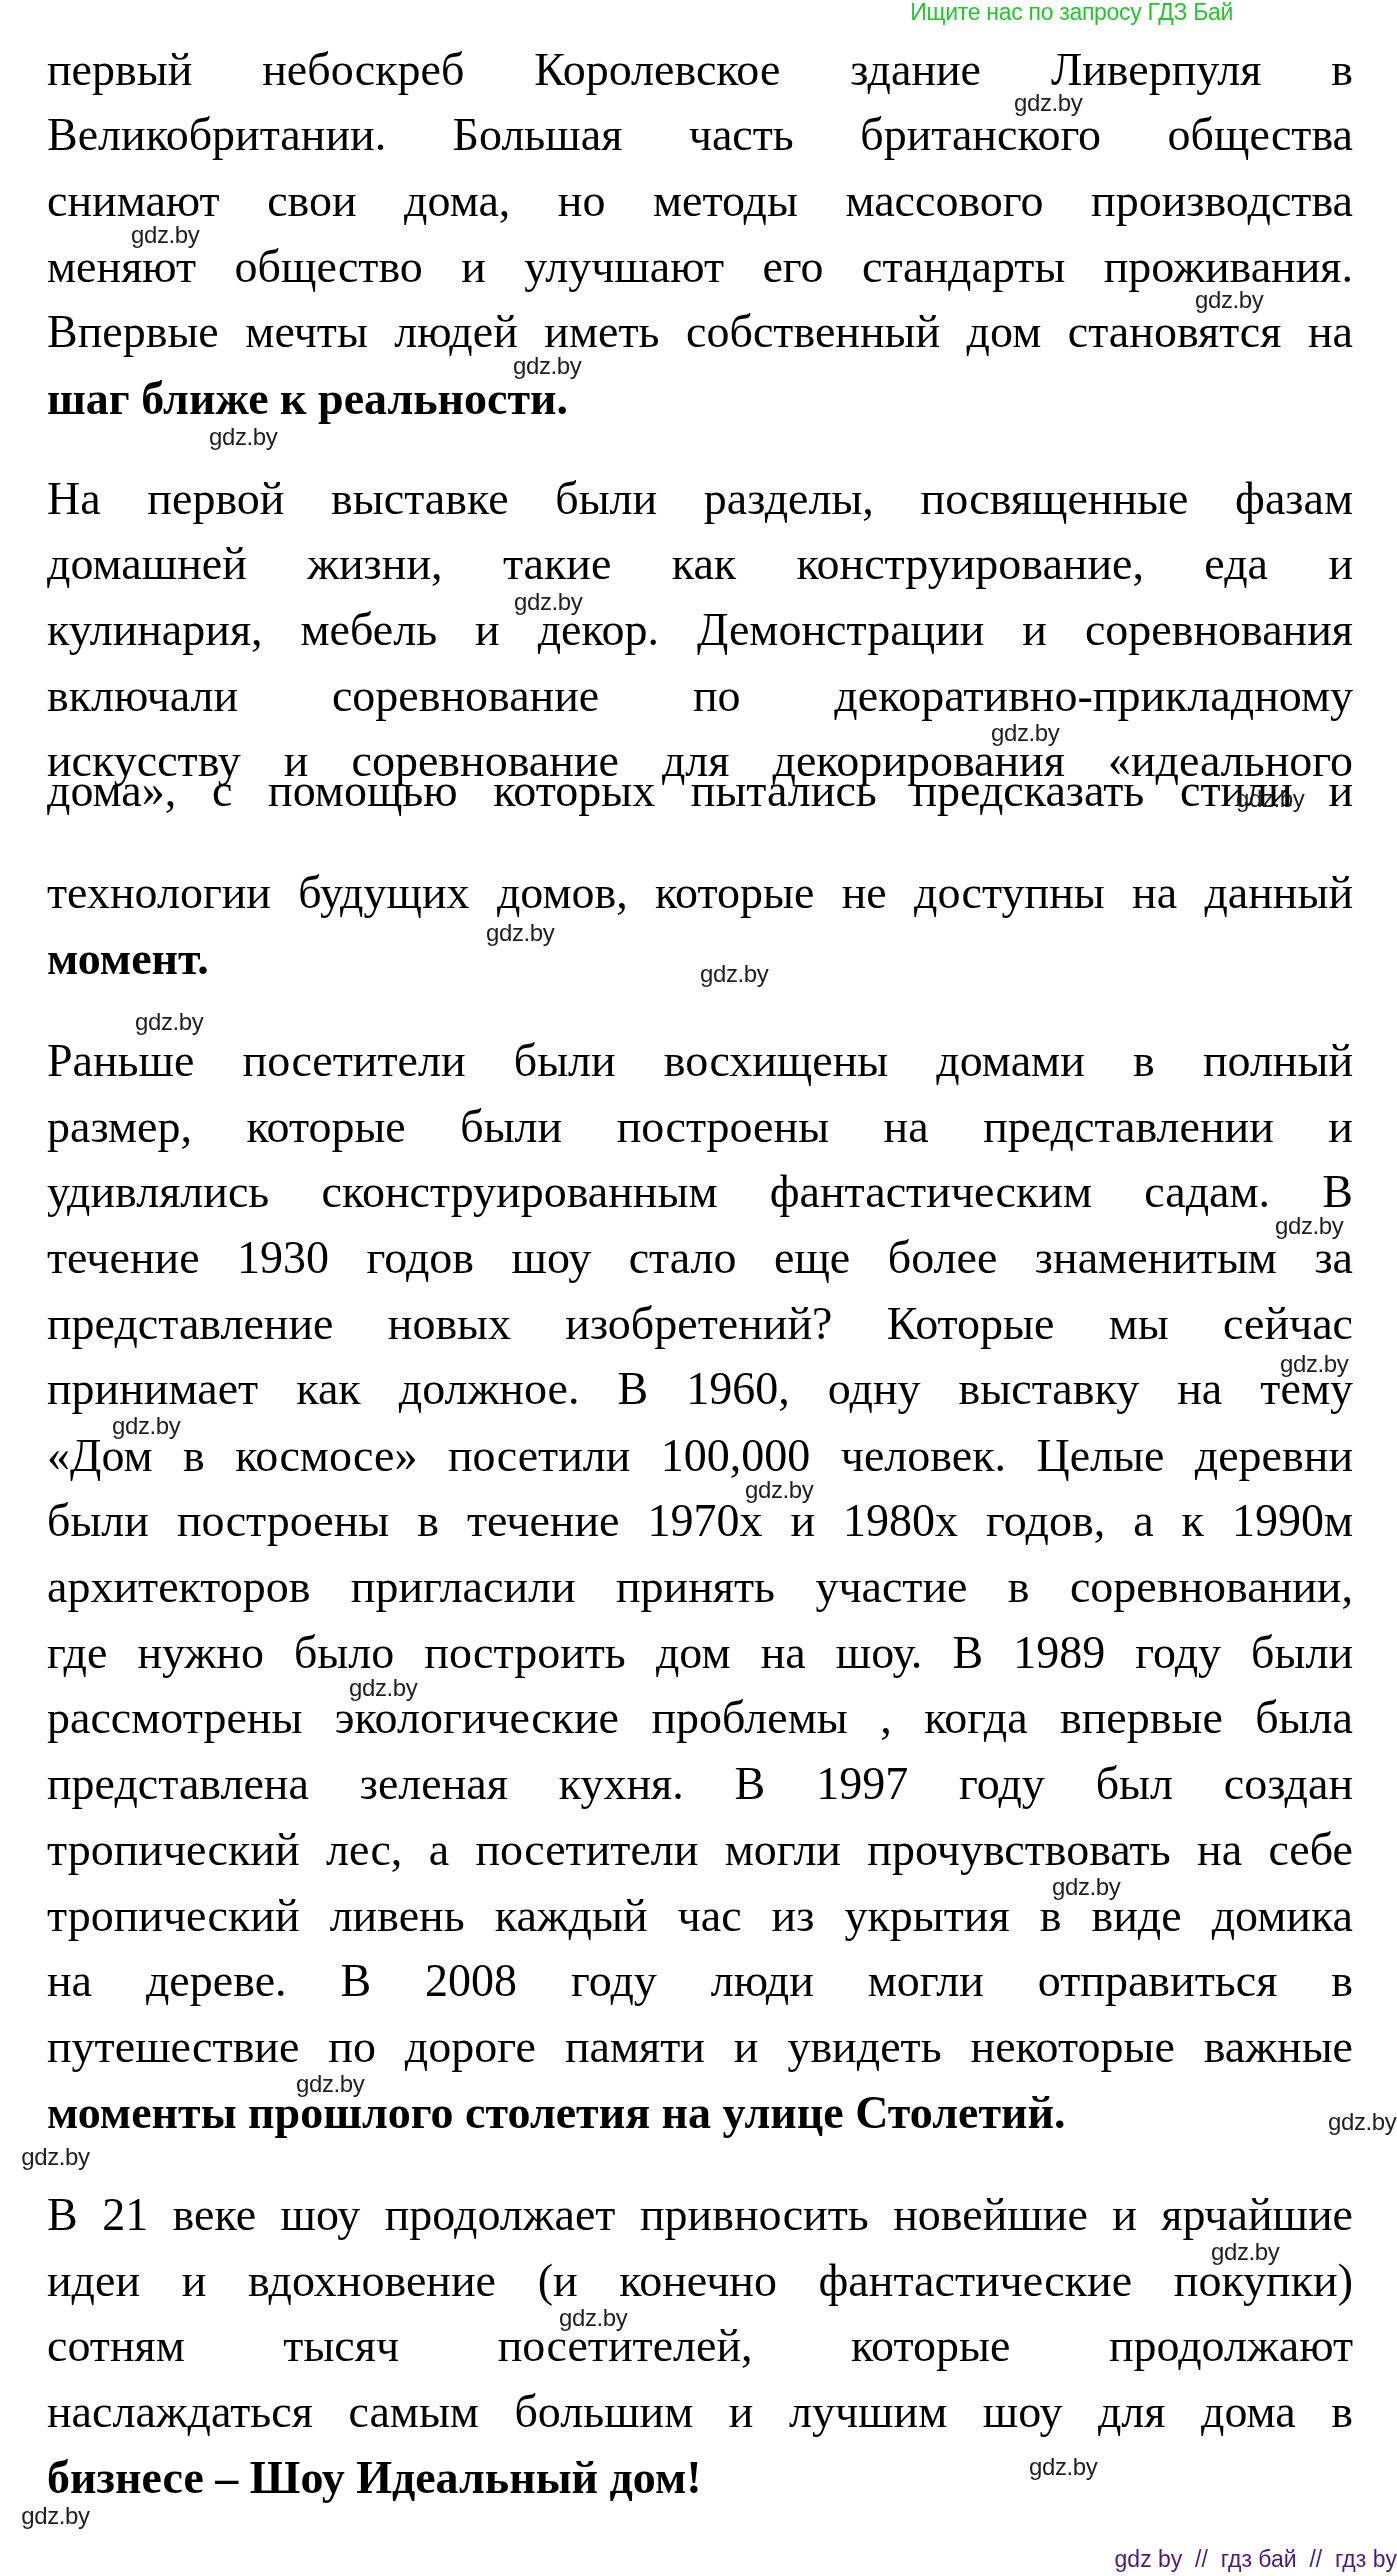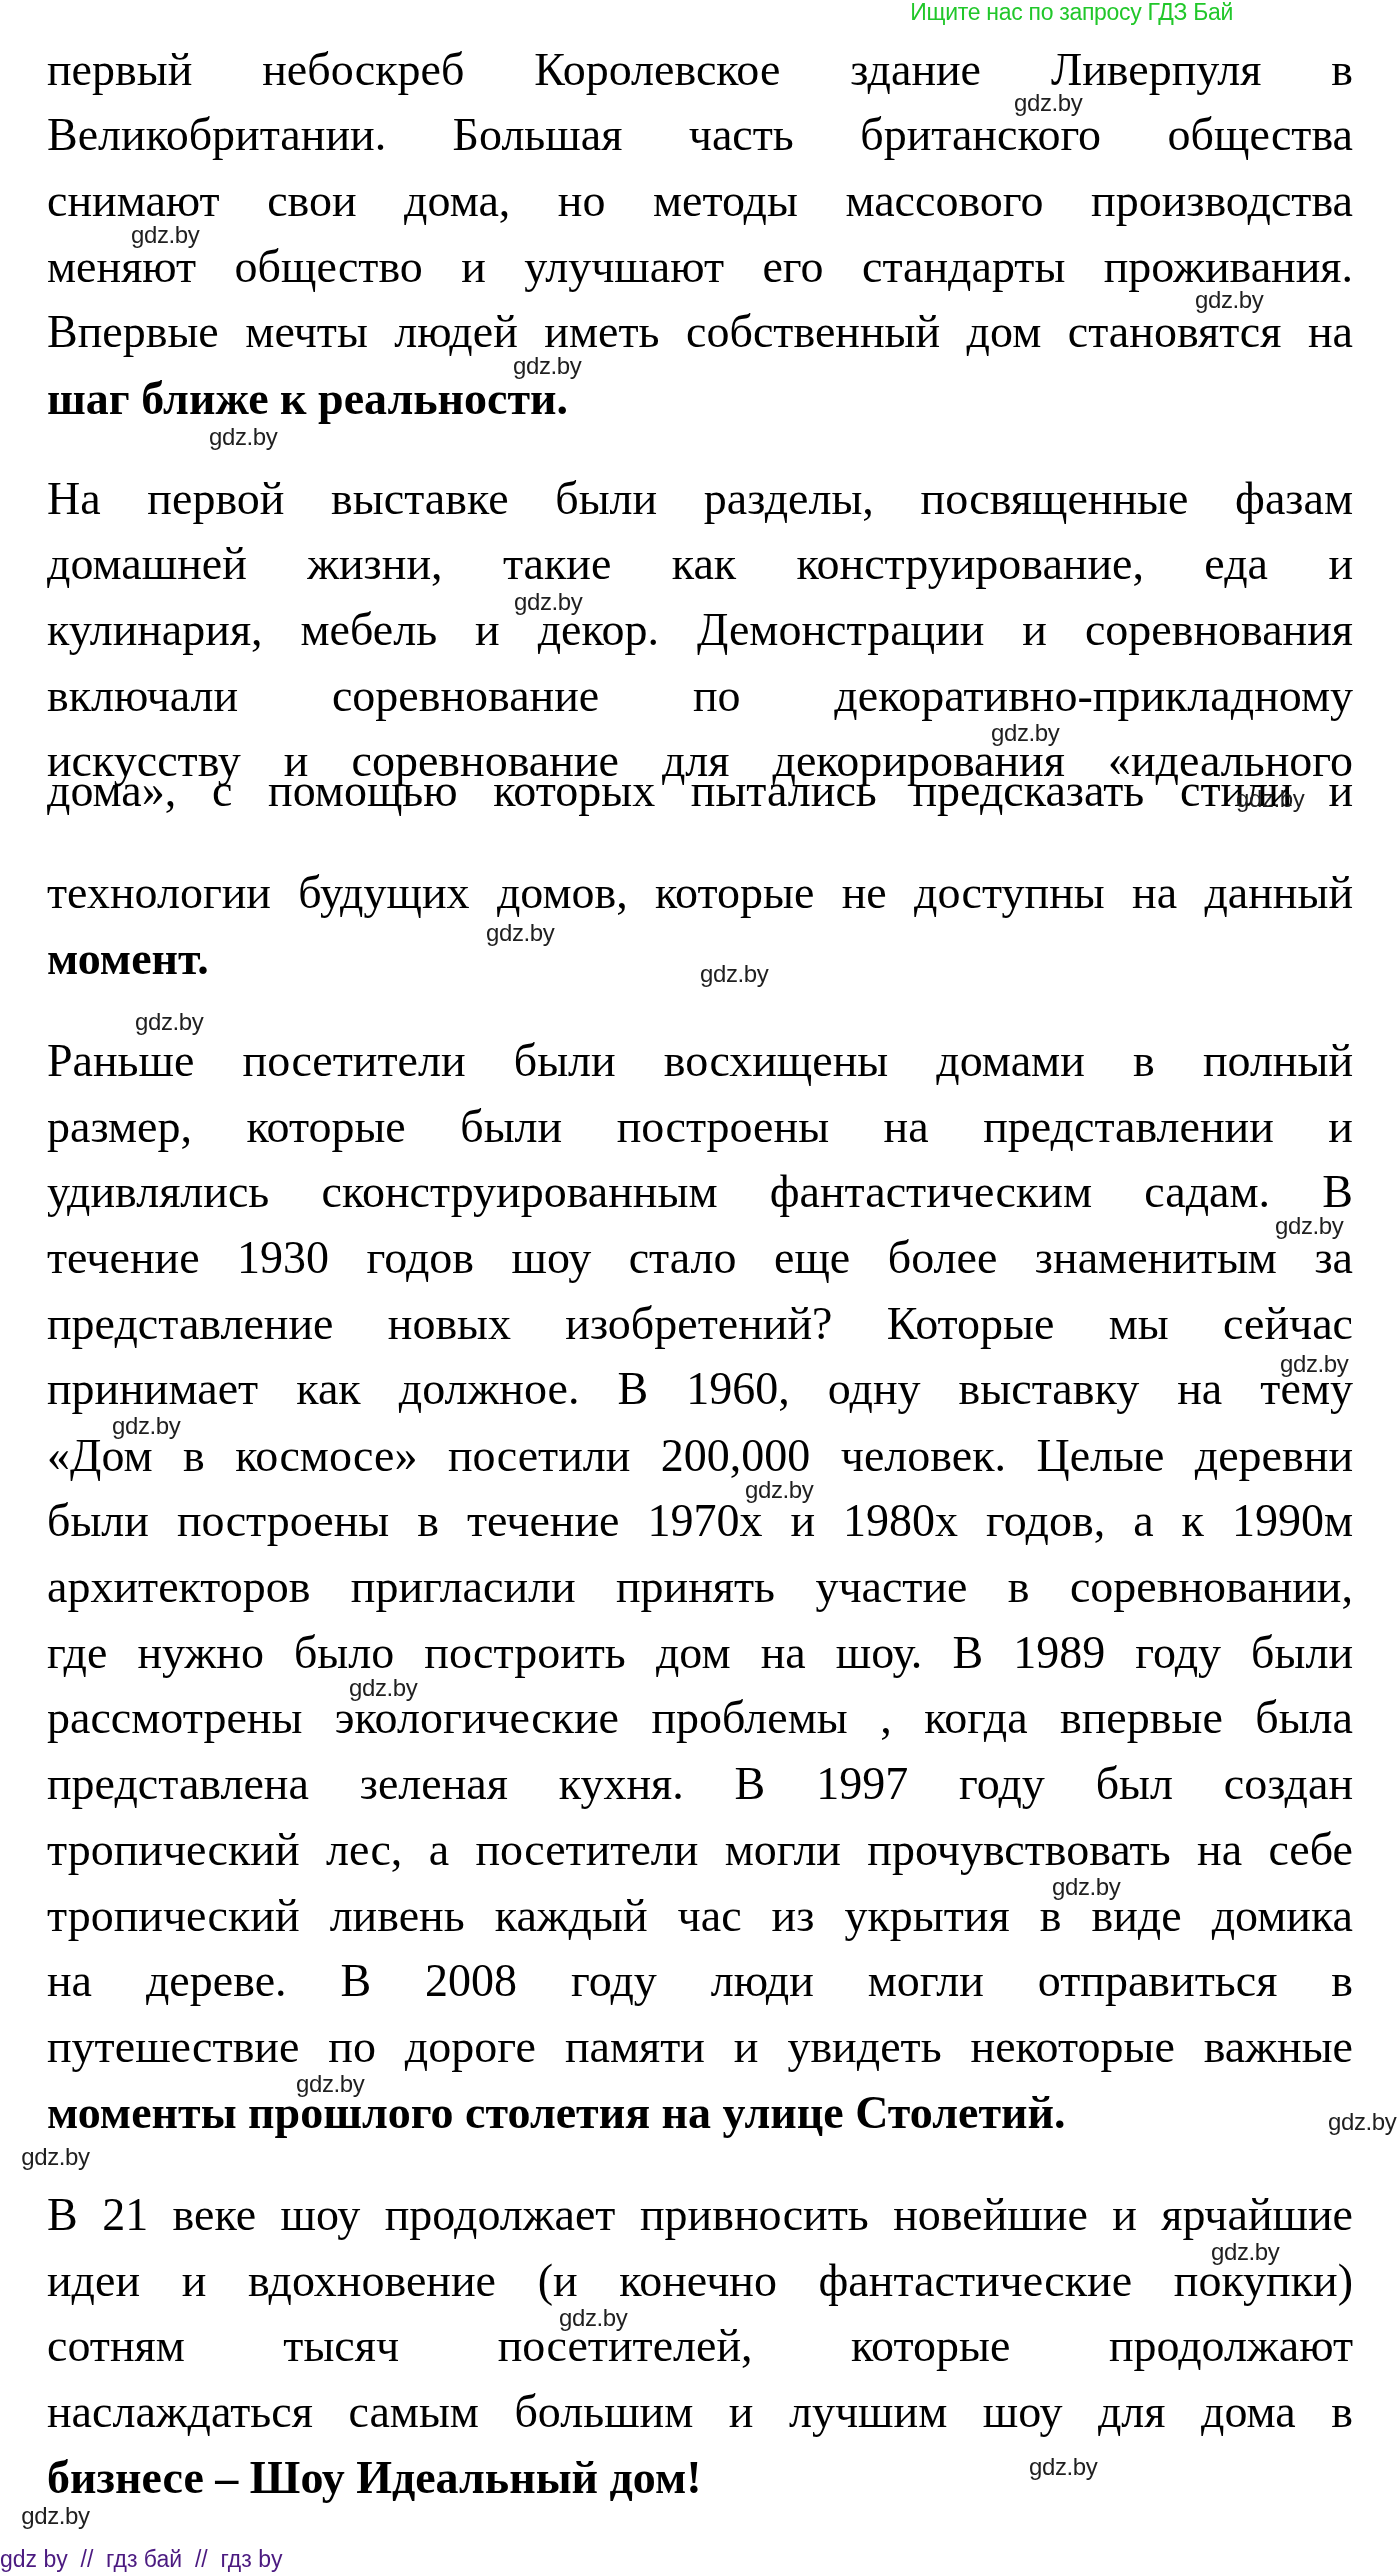--- a/index.html
+++ b/index.html
@@ -20,21 +20,21 @@
     margin-left: 11px;
   }
   .line.last { text-align-last: left; font-weight: bold; }
   .wm {
     position: absolute; font-family: "Liberation Sans", sans-serif;
     font-size: 24px; line-height: 25.6px; color: #1f1f1f; white-space: nowrap;
     letter-spacing: -0.4px;
   }
   .footer-link {
     position: absolute; left: 0; top: 2547px; width: 1397px; height: 29px;
-    text-align: left; font-family: "Liberation Sans", sans-serif;
+    text-align: right; font-family: "Liberation Sans", sans-serif;
     font-size: 23px; line-height: 25.6px; color: #4b1a80; text-decoration: none;
     white-space: pre;
   }
 </style>
 </head>
 <body>
 
 <a class="header-link">Ищите нас по запросу ГДЗ Бай</a>
 
 <div class="page">
@@ -59,21 +59,21 @@
     <div class="line last" style="top:926px">момент.</div>
   </div>
 
   <div>
     <div class="line" style="top:1028px">Раньше посетители были восхищены домами в полный</div>
     <div class="line" style="top:1094px">размер, которые были построены на представлении и</div>
     <div class="line" style="top:1159px">удивлялись сконструированным фантастическим садам. В</div>
     <div class="line" style="top:1225px">течение 1930 годов шоу стало еще более знаменитым за</div>
     <div class="line" style="top:1291px">представление новых изобретений? Которые мы сейчас</div>
     <div class="line" style="top:1356px">принимает как должное. В 1960, одну выставку на тему</div>
-    <div class="line" style="top:1423px">«Дом в космосе» посетили 200,000 человек. Целые деревни</div>
+    <div class="line" style="top:1423px">«Дом в космосе» посетили 100,000 человек. Целые деревни</div>
     <div class="line" style="top:1488px">были построены в течение 1970х и 1980х годов, а к 1990м</div>
     <div class="line" style="top:1554px">архитекторов пригласили принять участие в соревновании,</div>
     <div class="line" style="top:1620px">где нужно было построить дом на шоу. В 1989 году были</div>
     <div class="line" style="top:1685px">рассмотрены экологические проблемы , когда впервые была</div>
     <div class="line" style="top:1751px">представлена зеленая кухня. В 1997 году был создан</div>
     <div class="line" style="top:1817px">тропический лес, а посетители могли прочувствовать на себе</div>
     <div class="line" style="top:1883px">тропический ливень каждый час из укрытия в виде домика</div>
     <div class="line" style="top:1948px">на дереве. В 2008 году люди могли отправиться в</div>
     <div class="line" style="top:2014px">путешествие по дороге памяти и увидеть некоторые важные</div>
     <div class="line last" style="top:2080px">моменты прошлого столетия на улице Столетий.</div>

